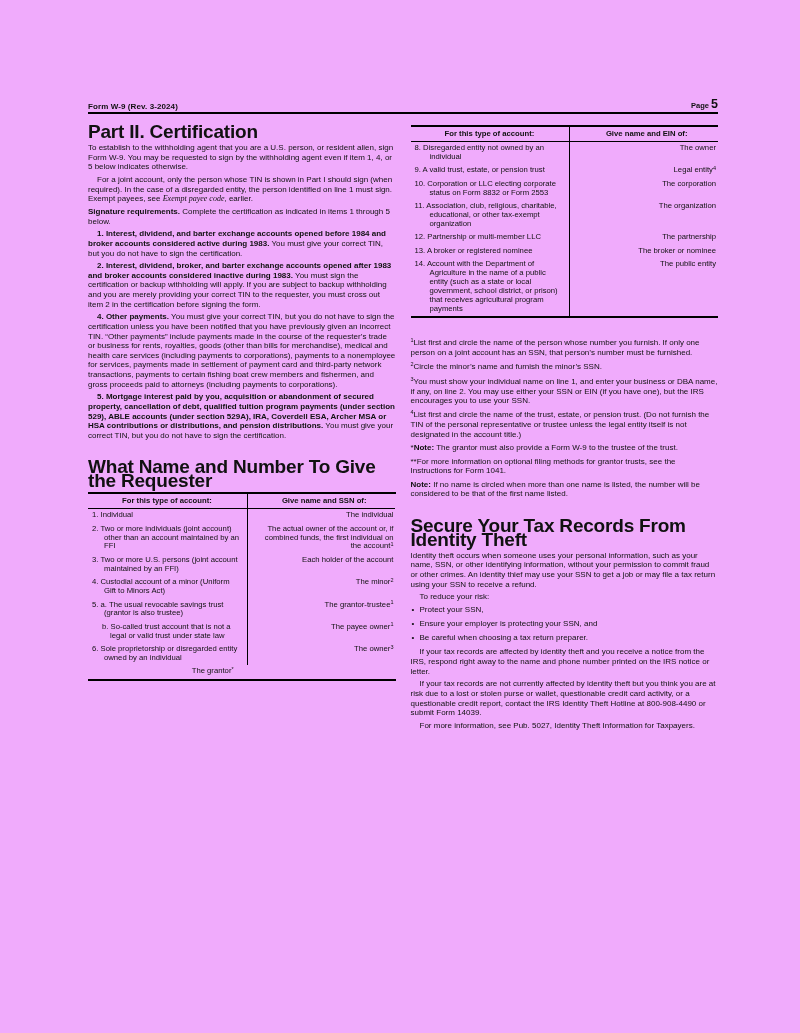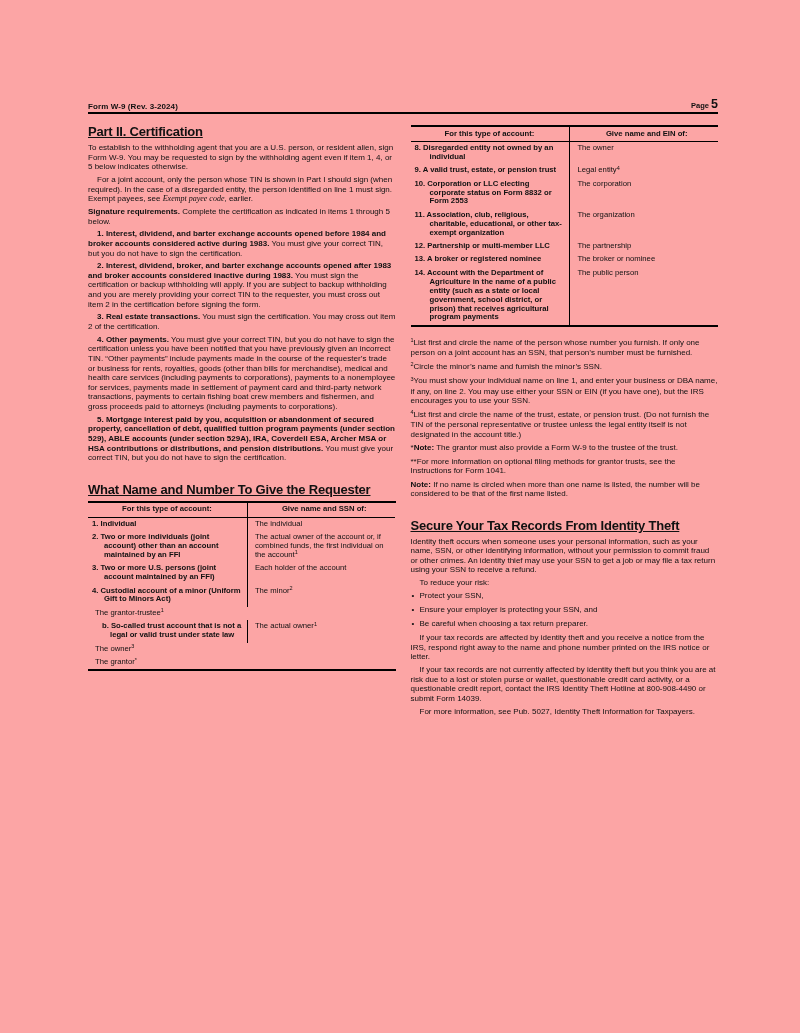--- a/index.html
+++ b/index.html
@@ -1,44 +1,44 @@
 <!DOCTYPE html>
 <html><head>
 <meta charset="utf-8">
 <style>
   html,body { margin:0; padding:0; background:#ffffff; }
   .page {
-    position:relative; width:800px; height:1033px; background:#fca5a5;
+    position:relative; width:800px; height:1033px; background:#f0abfc;
     color:#111; font-family:"Liberation Sans", sans-serif; overflow:hidden;
   }
   .content { position:absolute; left:88px; top:97px; width:630px; }
 
   
   .hdr { display:flex; justify-content:space-between; align-items:flex-end; }
   .hdr .form-lbl { font-size:8px; font-weight:700; letter-spacing:.1px; }
   .hdr .pg { font-size:7.5px; font-weight:700; }
   .hdr .pg .num { font-size:12.5px; font-weight:700; }
   .hdr-rule { border-bottom:2.5px solid #000; margin-top:1px; }
 
   
   .cols { display:flex; gap:15px; margin-top:11px; }
   .col { width:308px; }
 
-  .h-sec { font-size:13px; font-weight:700; line-height:14px; margin:0 0 4px 0; letter-spacing:-.2px;text-decoration:underline; }
+  .h-sec { font-size:19px; font-weight:700; line-height:14px; margin:0 0 4px 0; letter-spacing:-.2px; }
   p { font-size:8px; line-height:9.6px; margin:0 0 3.2px 0; }
   p.ind { text-indent:9px; }
   b { font-weight:700; }
   i { font-style:italic;font-family:Liberation Serif, serif; }
   sup { font-size:5.5px; vertical-align:baseline; position:relative; top:-2.5px; }
 
   
-  .tbl { border-top:2px solid #000; border-bottom:2px solid #000; font-size:7.7px; line-height:8.9px; margin-bottom:11px; }
+  .tbl { border-top:2px solid #000; border-bottom:2px solid #000; font-size:7.7px; line-height:8.9px; margin-bottom:20px; }
   .trow { display:flex; align-items:stretch; }
-  .c1 { width:52%; box-sizing:border-box; border-right:1px solid #000; padding:2px 5px 2.5px 4px;font-weight:bold; }
-  .c2 { width:48%; box-sizing:border-box; padding:2px 2px 2.5px 7px; }
+  .c1 { width:52%; box-sizing:border-box; border-right:1px solid #000; padding:2px 5px 2.5px 4px; }
+  .c2 { width:48%; box-sizing:border-box; padding:2px 2px 2.5px 7px;text-align:right; }
   .thead .c1, .thead .c2 { text-align:center; font-weight:700; border-bottom:1px solid #000; padding-top:2.5px; padding-bottom:2.5px; }
   .hang { display:block; padding-left:12px; text-indent:-12px; }
   .hang2 { display:block; padding-left:15px; text-indent:-15px; }
   .hang.sub { padding-left:18px; text-indent:-8px; }
 
   
   p.fn { margin:0 0 4.2px 0; line-height:9.4px; }
 
   
   p.bullet { position:relative; padding-left:9px; margin:0 0 4.5px 0; }
@@ -62,21 +62,20 @@
 
       <div class="col">
         <h1 class="h-sec">Part II. Certification</h1>
 
         <p><span>To establish to the withholding agent that you are a U.S. person, or resident alien, sign Form W-9. You may be requested to sign by the withholding agent even if item 1, 4, or 5 below indicates otherwise.</span></p>
         <p class="ind"><span>For a joint account, only the person whose TIN is shown in Part I should sign (when required). In the case of a disregarded entity, the person identified on line 1 must sign. Exempt payees, see </span><i>Exempt payee code</i><span>, earlier.</span></p>
         <p><b>Signature requirements.</b><span> Complete the certification as indicated in items 1 through 5 below.</span></p>
 
         <p class="ind"><b>1. Interest, dividend, and barter exchange accounts opened before 1984 and broker accounts considered active during 1983.</b><span> You must give your correct TIN, but you do not have to sign the certification.</span></p>
         <p class="ind"><b>2. Interest, dividend, broker, and barter exchange accounts opened after 1983 and broker accounts considered inactive during 1983.</b><span> You must sign the certification or backup withholding will apply. If you are subject to backup withholding and you are merely providing your correct TIN to the requester, you must cross out item 2 in the certification before signing the form.</span></p>
-        <p class="ind"><b>3. Real estate transactions.</b><span> You must sign the certification. You may cross out item 2 of the certification.</span></p>
         <p class="ind"><b>4. Other payments.</b><span> You must give your correct TIN, but you do not have to sign the certification unless you have been notified that you have previously given an incorrect TIN. “Other payments” include payments made in the course of the requester’s trade or business for rents, royalties, goods (other than bills for merchandise), medical and health care services (including payments to corporations), payments to a nonemployee for services, payments made in settlement of payment card and third-party network transactions, payments to certain fishing boat crew members and fishermen, and gross proceeds paid to attorneys (including payments to corporations).</span></p>
         <p class="ind"><b>5. Mortgage interest paid by you, acquisition or abandonment of secured property, cancellation of debt, qualified tuition program payments (under section 529), ABLE accounts (under section 529A), IRA, Coverdell ESA, Archer MSA or HSA contributions or distributions, and pension distributions.</b><span> You must give your correct TIN, but you do not have to sign the certification.</span></p>
 
         <h1 class="h-sec mt6">What Name and Number To Give the Requester</h1>
 
         <div class="tbl">
           <div class="trow thead">
             <div class="c1">For this type of account:</div>
             <div class="c2">Give name and SSN of:</div>
           </div>
@@ -98,29 +97,35 @@
               </div>
             <div class="c2"><span>Each holder of the account</span><sup></sup></div>
           </div>
           <div class="trow">
             <div class="c1">
                 <span class="hang">4. Custodial account of a minor (Uniform Gift to Minors Act)</span>
               </div>
             <div class="c2"><span>The minor</span><sup>2</sup></div>
           </div>
           <div class="trow">
+            <div class="c1">
+                <span class="hang">5. a. The usual revocable savings trust (grantor is also trustee)</span>
+              </div>
             <div class="c2"><span>The grantor-trustee</span><sup>1</sup></div>
           </div>
           <div class="trow">
             <div class="c1">
                 <span class="hang sub">b. So-called trust account that is not a legal or valid trust under state law</span>
               </div>
-            <div class="c2"><span>The actual owner</span><sup>1</sup></div>
-          </div>
-          <div class="trow">
+            <div class="c2"><span>The payee owner</span><sup>1</sup></div>
+          </div>
+          <div class="trow">
+            <div class="c1">
+                <span class="hang">6. Sole proprietorship or disregarded entity owned by an individual</span>
+              </div>
             <div class="c2"><span>The owner</span><sup>3</sup></div>
           </div>
           <div class="trow">
             <div class="c2"><span>The grantor</span><sup>*</sup></div>
           </div>
         </div>
       </div>
 
       <div class="col">
         <div class="tbl">
@@ -161,21 +166,21 @@
           <div class="trow">
             <div class="c1">
                 <span class="hang2">13. A broker or registered nominee</span>
               </div>
             <div class="c2"><span>The broker or nominee</span><sup></sup></div>
           </div>
           <div class="trow">
             <div class="c1">
                 <span class="hang2">14. Account with the Department of Agriculture in the name of a public entity (such as a state or local government, school district, or prison) that receives agricultural program payments</span>
               </div>
-            <div class="c2"><span>The public person</span><sup></sup></div>
+            <div class="c2"><span>The public entity</span><sup></sup></div>
           </div>
         </div>
 
         <p class="fn"><sup>1</sup><span>List first and circle the name of the person whose number you furnish. If only one person on a joint account has an SSN, that person’s number must be furnished.</span></p>
         <p class="fn"><sup>2</sup><span>Circle the minor’s name and furnish the minor’s SSN.</span></p>
         <p class="fn"><sup>3</sup><span>You must show your individual name on line 1, and enter your business or DBA name, if any, on line 2. You may use either your SSN or EIN (if you have one), but the IRS encourages you to use your SSN.</span></p>
         <p class="fn"><sup>4</sup><span>List first and circle the name of the trust, estate, or pension trust. (Do not furnish the TIN of the personal representative or trustee unless the legal entity itself is not designated in the account title.)</span></p>
         <p class="fn"><span>*</span><b>Note:</b><span> The grantor must also provide a Form W-9 to the trustee of the trust.</span></p>
         <p class="fn"><span>**</span><span>For more information on optional filing methods for grantor trusts, see the Instructions for Form 1041.</span></p>
         <p class="fn"><b>Note:</b><span> If no name is circled when more than one name is listed, the number will be considered to be that of the first name listed.</span></p>

